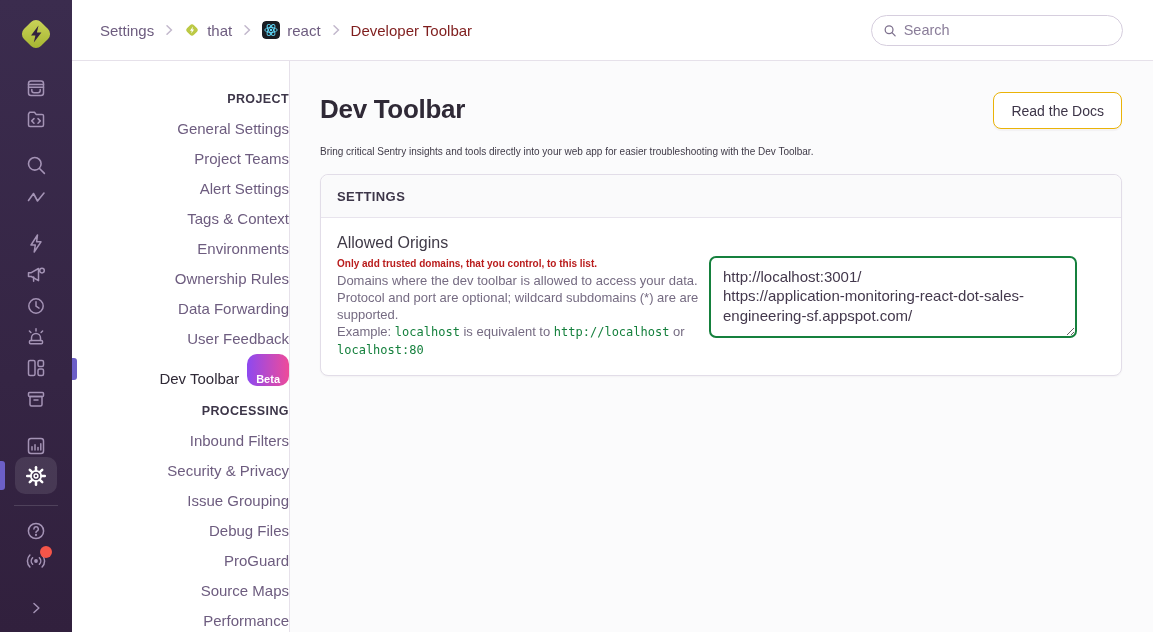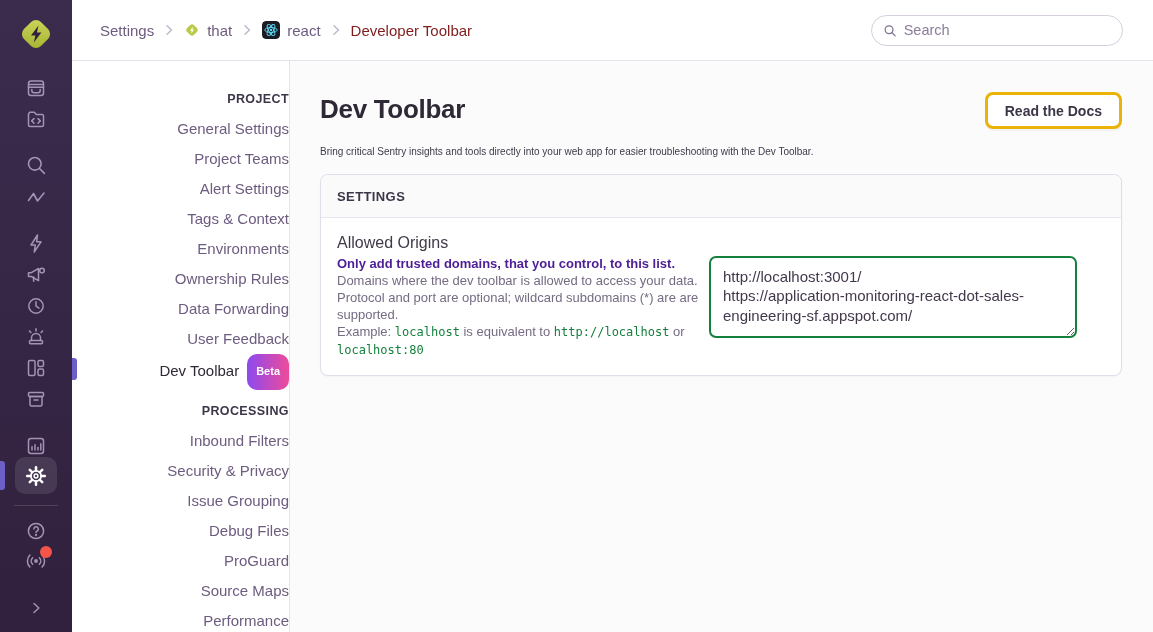--- a/index.html
+++ b/index.html
@@ -70,54 +70,54 @@
   .side-item {
     position:relative; height:30px; line-height:30px; padding-left:28px;
     font-size:15px; color:#6d5c7f; cursor:pointer; white-space:nowrap;
   }
   .side-item.active { color:#2f2936; }
   .side-item.active::before {
     content:""; position:absolute; left:0; top:4px; width:5px; height:22px;
     background:#6c5fc7; border-radius:0 3px 3px 0;
   }
   .beta-badge {
-    display:inline-block; vertical-align:1px; margin-left:8px; padding:8px 9px;
-    height:36px; line-height:19px; border-radius:10px;
+    display:inline-block; vertical-align:1px; margin-left:8px; padding:16px 9px;
+    height:23px; line-height:19px; border-radius:10px;
     font-size:11px; font-weight:700; color:#fff;
     background:linear-gradient(90deg,#8d49f0 0%,#ee4b9a 100%);
   }
 
   
   .content {
     position:absolute; left:290px; top:61px; width:863px; height:571px;
     background:#fbfbfc; padding:31px 31px 0 30px;
   }
   .content-header { display:flex; justify-content:space-between; align-items:flex-start; }
   .page-title { font-size:26px; font-weight:700; color:#2f2936; letter-spacing:-.3px; padding-top:2px; }
   .docs-btn {
     height:37px; padding:0 17px; background:#fff;
-    border:3px solid #eab308; border-radius:8px;
-    font-family:inherit; font-size:14px; font-weight:700; color:#3d3548;
+    border:1px solid #eab308; border-radius:8px;
+    font-family:inherit; font-size:14px; font-weight:400; color:#3d3548;
     box-shadow:0 2px 1px rgba(45,32,58,0.04); cursor:pointer;
   }
   .page-desc { margin-top:17px; font-size:10px; color:#3f3a47; }
 
   .panel {
     margin-top:17px; background:#fff; border:1px solid #e2dde8; border-radius:8px;
     box-shadow:0 1px 2px rgba(43,34,51,0.04);
   }
   .panel-header {
     padding:14px 16px 13px; font-size:13px; font-weight:700; color:#3d3649;
     letter-spacing:.4px; background:#fafafb; border-bottom:1px solid #e8e4ed;
     border-radius:8px 8px 0 0;
   }
   .panel-body { display:flex; padding:16px; }
   .field-left { width:372px; }
   .field-label { font-size:16px; color:#3f3a47; margin-bottom:3px; }
-  .field-warning { font-size:13px; font-weight:700; color:#4c1d95; line-height:17px; }
+  .field-warning { font-size:10px; font-weight:700; color:#b91c1c; line-height:17px; }
   .field-help { font-size:13px; color:#756b82; line-height:17px; }
   .field-example { font-size:13px; color:#756b82; line-height:17px; }
   .code { font-family:"DejaVu Sans Mono","Liberation Mono",monospace; font-size:12px; color:#15803d; }
   .field-right { width:368px; display:flex; align-items:center; }
   .origins-textarea {
     width:368px; height:82px; border:2px solid #15803d; border-radius:7px;
     padding:9px 12px; font-family:inherit; font-size:15px; line-height:19.5px;
     color:#43384c; resize:both; background:#fff; outline:none;
   }
 </style>

